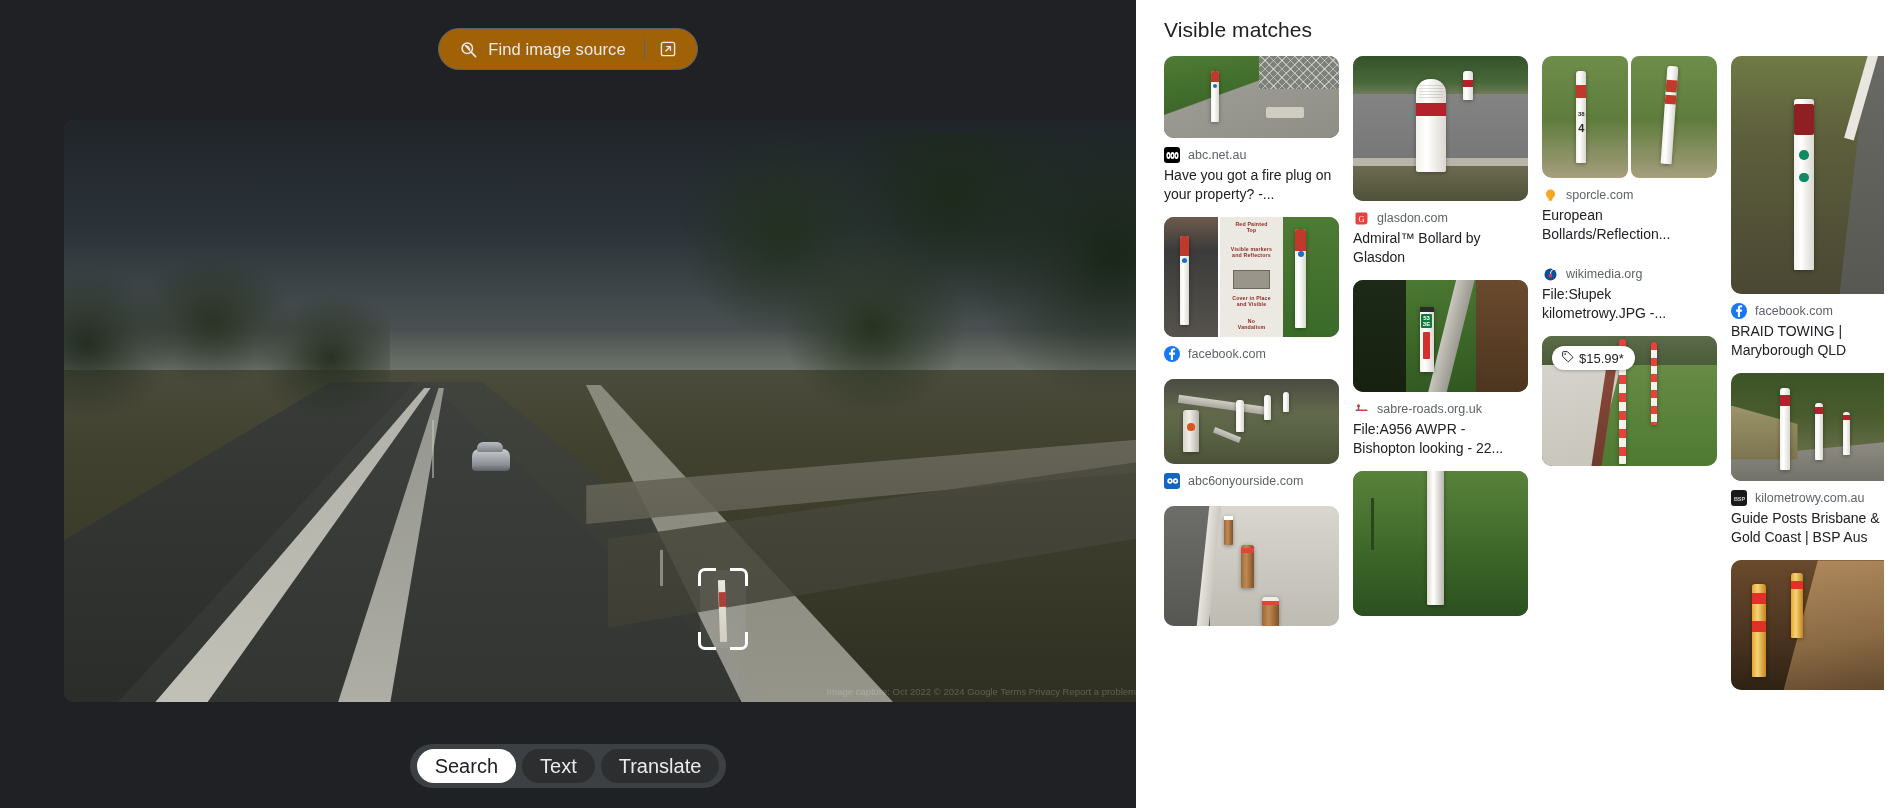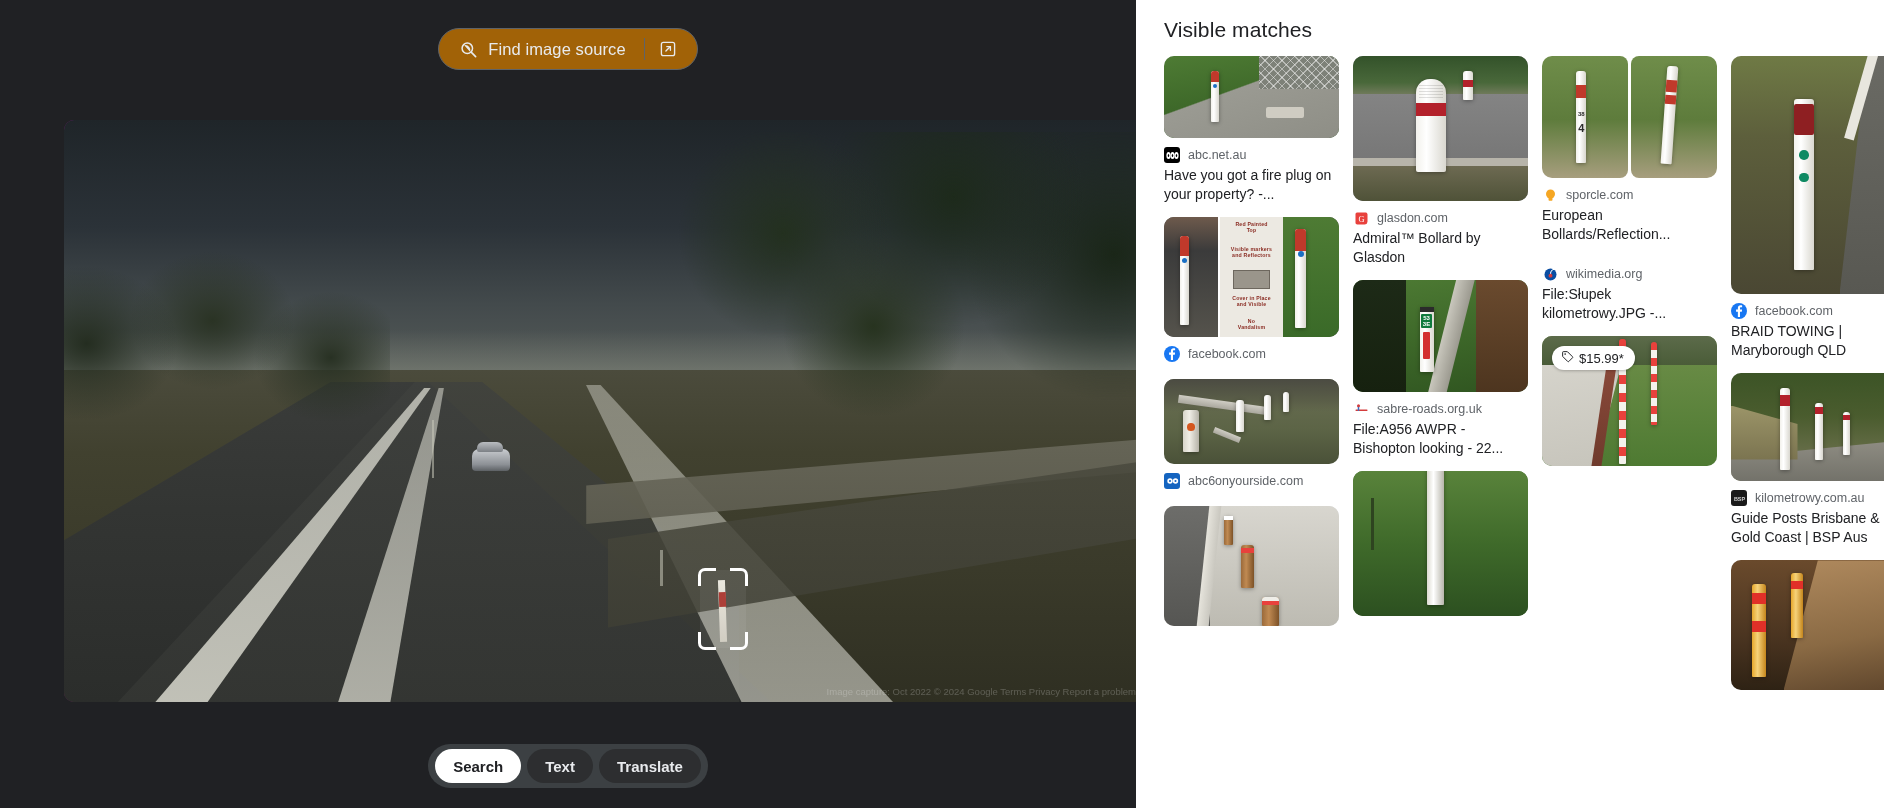--- a/index.html
+++ b/index.html
@@ -169,21 +169,21 @@
     display: flex; justify-content: center;
   }
   .mode-bar {
     display: inline-flex; align-items: center; gap: 6px;
     background: #3c4043; border-radius: 24px; padding: 5px 7px;
   }
   .mode-pill {
     height: 34px; padding: 0 18px; border: none; border-radius: 18px;
     background: #2d2e30; color: #e8eaed;
     font-family: "Liberation Sans", sans-serif;
-    font-size: 15px; cursor: pointer; white-space: nowrap; font-weight: bold;
+    font-size: 20px; cursor: pointer; white-space: nowrap;
   }
   .mode-pill.active { background: #ffffff; color: #202124; }
 
   
   .right-pane {
     flex: 1 1 auto;
     height: 808px;
     background: #ffffff;
     padding: 18px 20px 0 28px;
     overflow: hidden;

